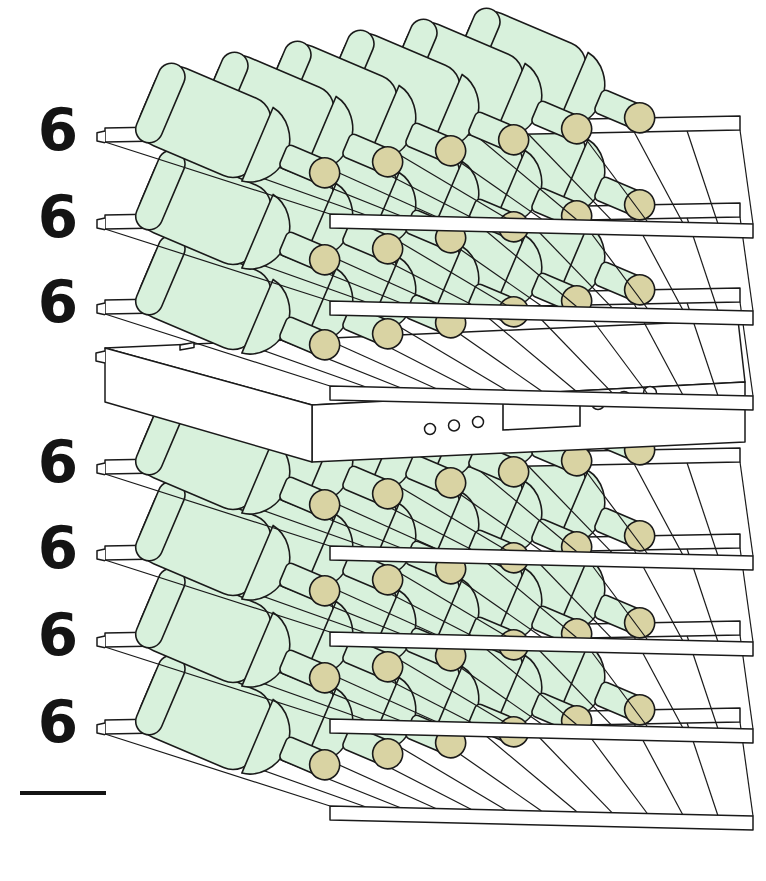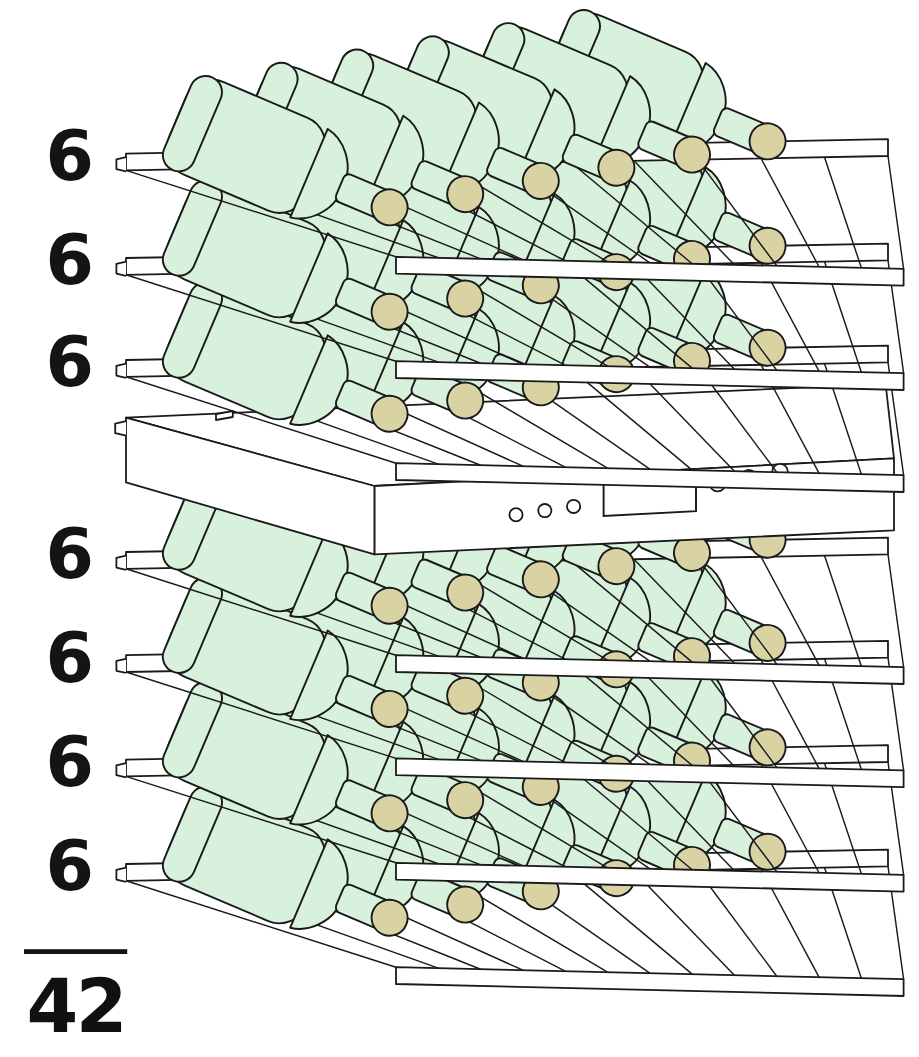--- a/index.html
+++ b/index.html
@@ -112,15 +112,14 @@
 
   <div class="count" style="top:98px">6</div>
   <div class="count" style="top:185px">6</div>
   <div class="count" style="top:270px">6</div>
   <div class="count" style="top:430px">6</div>
   <div class="count" style="top:516px">6</div>
   <div class="count" style="top:603px">6</div>
   <div class="count" style="top:690px">6</div>
 
   <div class="divider"></div>
-  <div class="total">42</div>
 
 </div>
 
 </body></html>

